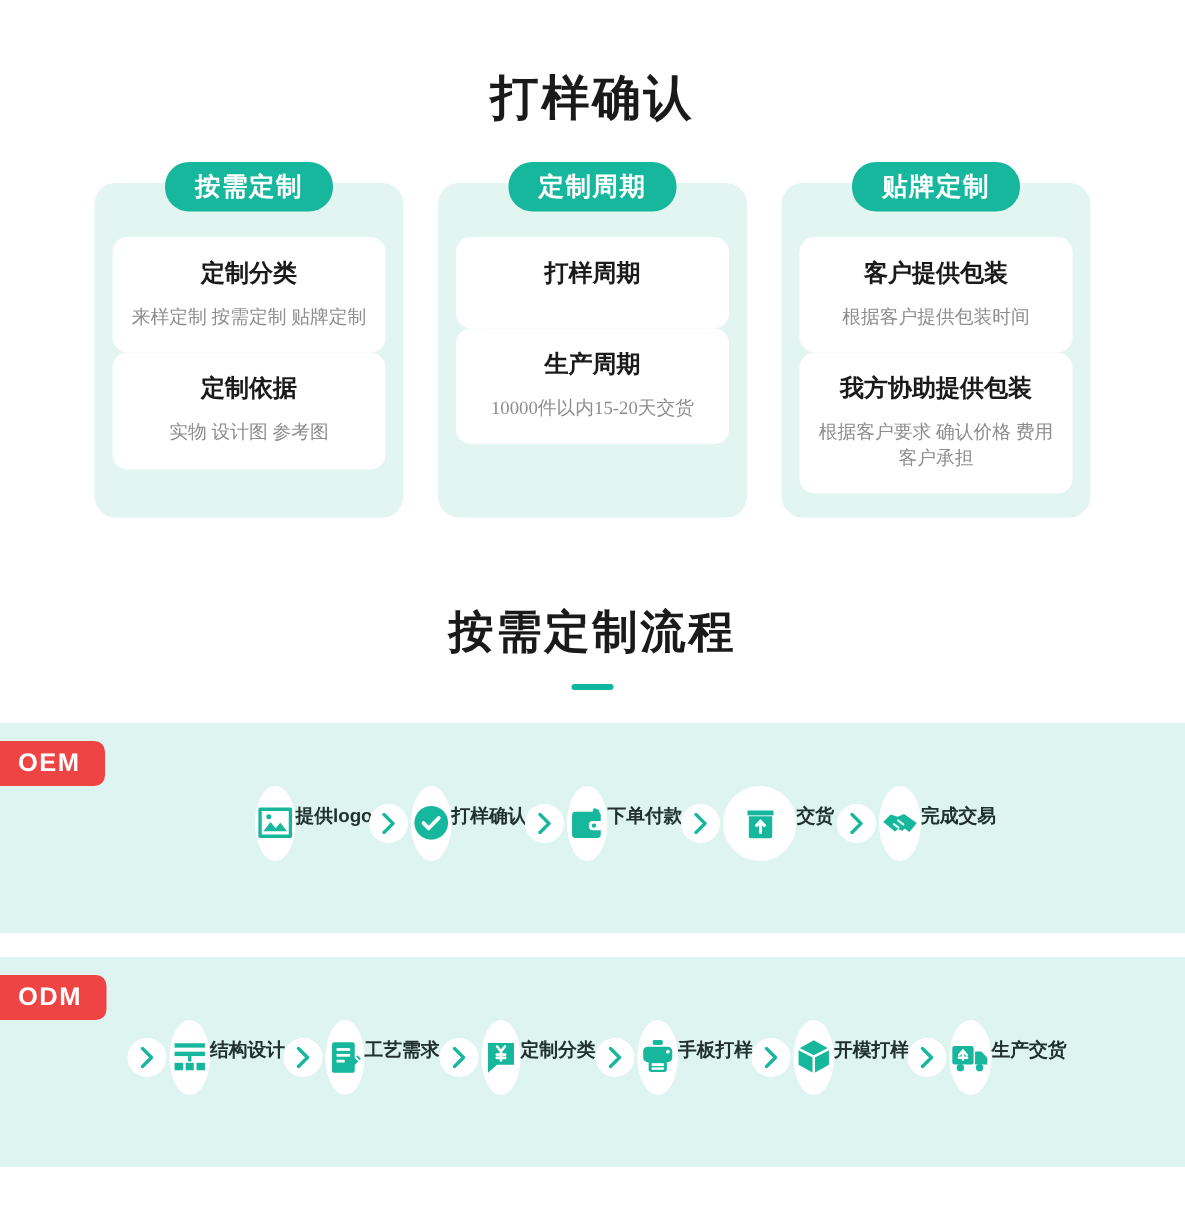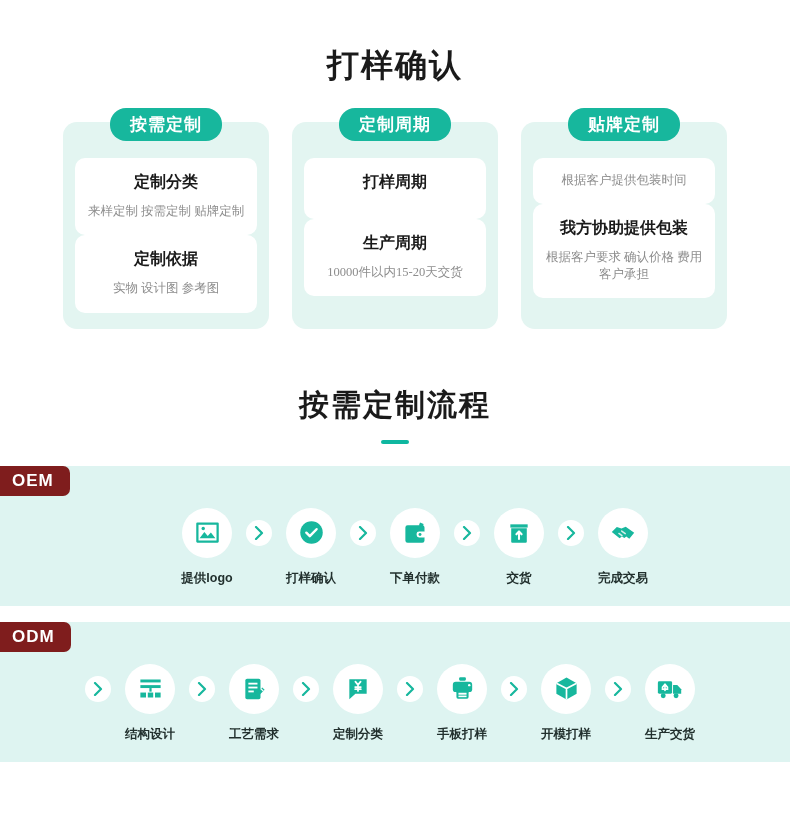--- a/index.html
+++ b/index.html
@@ -88,44 +88,44 @@
     position:relative;
     width:790px;
     background:#def4f1;
     box-sizing:border-box;
   }
   .band-oem{height:140px;margin-top:22px;}
   .band-odm{height:140px;margin-top:16px;}
 
   .band-tag{
     position:absolute;
-    left:0;top:0;
-    background:#7f1d1d;
+    left:0;top:12px;
+    background:#ef4444;
     color:#ffffff;
     font-size:17px;
     font-weight:bold;
     letter-spacing:1px;
     padding:5px 16px 5px 12px;
     border-top-right-radius:7px;
     border-bottom-right-radius:7px;
   }
 
   .steps{
     position:absolute;
     left:0;right:0;
     top:42px;
     display:flex;
     align-items:flex-start;
     justify-content:center;
   }
   .steps-oem{padding-left:40px;}
   .step{
     display:flex;
-    flex-direction:column;
-    align-items:center;
+    flex-direction:row;
+    align-items:flex-start;
     width:74px;
   }
   .bubble{
     width:50px;height:50px;
     border-radius:50%;
     background:#ffffff;
     display:flex;
     align-items:center;
     justify-content:center;
   }
@@ -178,20 +178,21 @@
         </div>
         <div class="panel">
           <div class="panel-title">生产周期</div>
           <div class="panel-sub">10000件以内15-20天交货</div>
         </div>
       </div>
 
       <div class="card">
         <div class="card-badge">贴牌定制</div>
         <div class="panel">
+          <div class="panel-title">客户提供包装</div>
           <div class="panel-sub">根据客户提供包装时间</div>
         </div>
         <div class="panel">
           <div class="panel-title">我方协助提供包装</div>
           <div class="panel-sub">根据客户要求 确认价格 费用客户承担</div>
         </div>
       </div>
 
     </div>
   </div>

